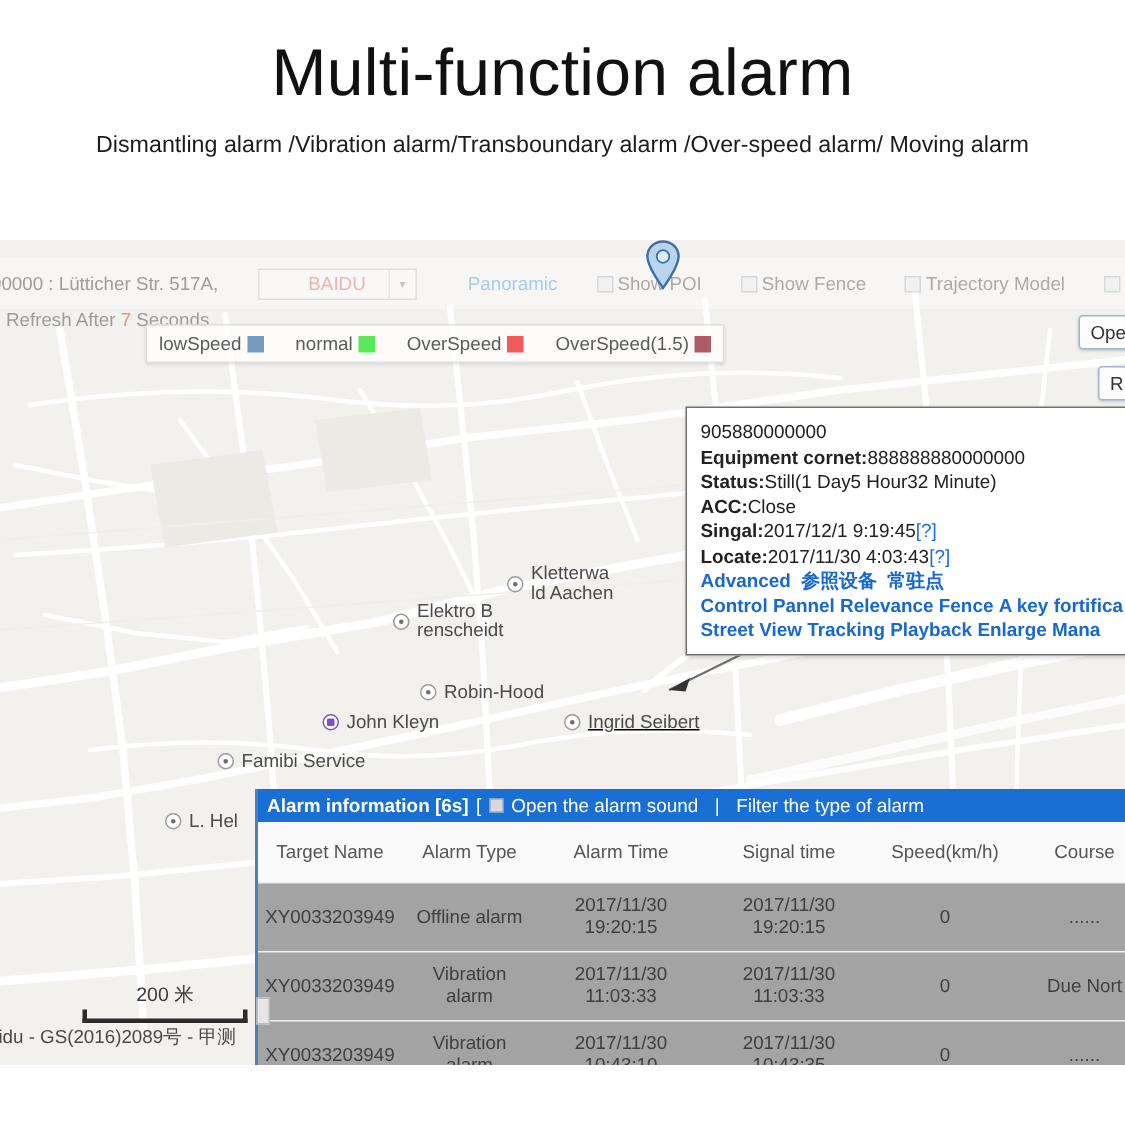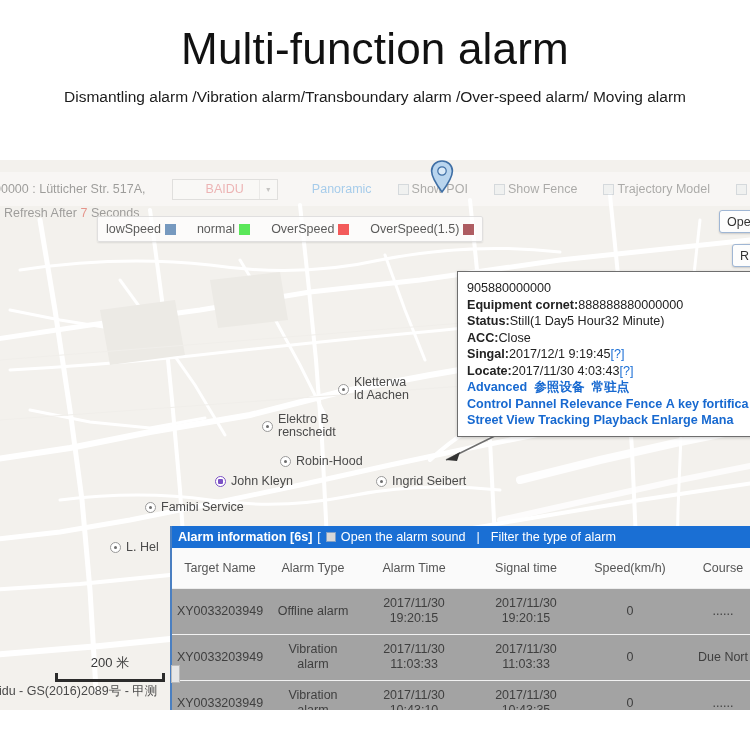--- a/index.html
+++ b/index.html
@@ -258,34 +258,34 @@
   </div>
 
   <div class="btn-open">Open</div>
   <div class="btn-r">R</div>
 
   <div class="poi" style="left:338px; top:216px;">
     <i class="dot"></i>
     <span class="lbl">Kletterwa
 ld Aachen</span>
   </div>
-  <div class="poi" style="left:262px; top:253px;">
+  <div class="poi" style="left:262px; top:241px;">
     <i class="dot"></i>
     <span class="lbl">Elektro B
 renscheidt</span>
   </div>
   <div class="poi" style="left:280px; top:295px;">
     <i class="dot"></i>
     <span class="lbl">Robin-Hood</span>
   </div>
   <div class="poi" style="left:215px; top:315px;">
     <i class="dot purple"></i>
     <span class="lbl">John Kleyn</span>
   </div>
-  <div class="poi" style="left:376px; top:315px;">
+  <div class="poi" style="left:376px; top:315px;text-decoration:underline;">
     <i class="dot"></i>
     <span class="lbl">Ingrid Seibert</span>
   </div>
   <div class="poi" style="left:145px; top:341px;">
     <i class="dot"></i>
     <span class="lbl">Famibi Service</span>
   </div>
   <div class="poi" style="left:110px; top:381px;">
     <i class="dot"></i>
     <span class="lbl">L. Hel</span>

